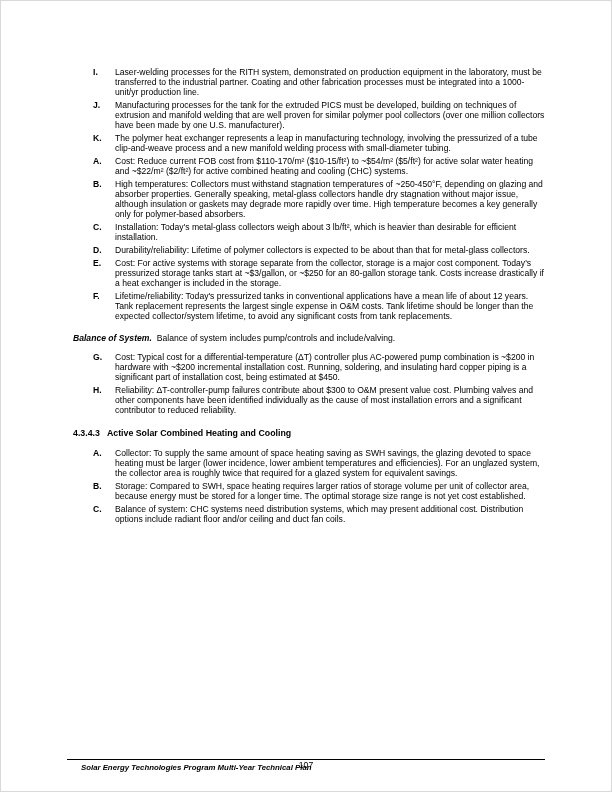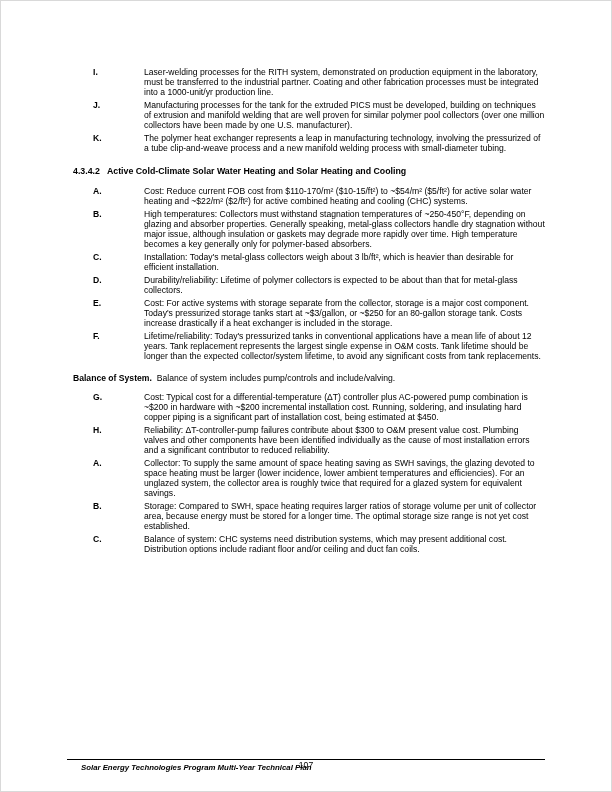--- a/index.html
+++ b/index.html
@@ -28,21 +28,21 @@
     display: flex;
     font-size: 8.6px;
     line-height: 10px;
     margin: 0 0 3px 0;
   }
   .list { margin-left: 20px; }
   .li-label {
     flex: 0 0 22px;
     font-weight: bold;
   }
-  .li-text { flex: 1; margin-left: 29px; }
+  .li-text { flex: 1; }
   .section-heading {
     font-size: 8.8px;
     line-height: 10px;
     font-weight: bold;
     margin: 13px 0 10px 0;
   }
   .sub-heading {
     font-size: 8.8px;
     line-height: 10px;
     font-weight: bold;
@@ -50,20 +50,21 @@
     margin: 11px 0 9px 0;
   }
   .hsp { display: inline-block; width: 7px; }
   .bos-para {
     font-size: 8.6px;
     line-height: 10px;
     margin: 12px 0 9px 0;
   }
   .bos-head {
     font-weight: bold;
+    font-style: italic;
     margin-right: 5px;
   }
   .footer-rule {
     position: absolute;
     top: 758px;
     left: 66px;
     right: 66px;
     border-top: 1.2px solid #000;
   }
   .footer-title {
@@ -100,23 +101,20 @@
       <div class="li">
         <span class="li-label">J.</span>
         <span class="li-text">Manufacturing processes for the tank for the extruded PICS must be developed, building on techniques of extrusion and manifold welding that are well proven for similar polymer pool collectors (over one million collectors have been made by one U.S. manufacturer).</span>
       </div>
       <div class="li">
         <span class="li-label">K.</span>
         <span class="li-text">The polymer heat exchanger represents a leap in manufacturing technology, involving the pressurized of a tube clip-and-weave process and a new manifold welding process with small-diameter tubing.</span>
       </div>
     </div>
 
-    <div class="section-heading">
-      <span>4.3.4.2</span><span class="hsp"></span><span>Active Cold-Climate Solar Water Heating and Solar Heating and Cooling</span>
-    </div>
 
 
     <div class="list">
       <div class="li">
         <span class="li-label">A.</span>
         <span class="li-text">Cost: Reduce current FOB cost from $110-170/m² ($10-15/ft²) to ~$54/m² ($5/ft²) for active solar water heating and ~$22/m² ($2/ft²) for active combined heating and cooling (CHC) systems.</span>
       </div>
       <div class="li">
         <span class="li-label">B.</span>
         <span class="li-text">High temperatures: Collectors must withstand stagnation temperatures of ~250-450°F, depending on glazing and absorber properties. Generally speaking, metal-glass collectors handle dry stagnation without major issue, although insulation or gaskets may degrade more rapidly over time. High temperature becomes a key generally only for polymer-based absorbers.</span>
@@ -151,20 +149,23 @@
       <div class="li">
         <span class="li-label">G.</span>
         <span class="li-text">Cost: Typical cost for a differential-temperature (ΔT) controller plus AC-powered pump combination is ~$200 in hardware with ~$200 incremental installation cost. Running, soldering, and insulating hard copper piping is a significant part of installation cost, being estimated at $450.</span>
       </div>
       <div class="li">
         <span class="li-label">H.</span>
         <span class="li-text">Reliability: ΔT-controller-pump failures contribute about $300 to O&amp;M present value cost. Plumbing valves and other components have been identified individually as the cause of most installation errors and a significant contributor to reduced reliability.</span>
       </div>
     </div>
 
+    <div class="section-heading">
+      <span>4.3.4.3</span><span class="hsp"></span><span>Active Solar Combined Heating and Cooling</span>
+    </div>
 
     <div class="list">
       <div class="li">
         <span class="li-label">A.</span>
         <span class="li-text">Collector: To supply the same amount of space heating saving as SWH savings, the glazing devoted to space heating must be larger (lower incidence, lower ambient temperatures and efficiencies). For an unglazed system, the collector area is roughly twice that required for a glazed system for equivalent savings.</span>
       </div>
       <div class="li">
         <span class="li-label">B.</span>
         <span class="li-text">Storage: Compared to SWH, space heating requires larger ratios of storage volume per unit of collector area, because energy must be stored for a longer time. The optimal storage size range is not yet cost established.</span>
       </div>

